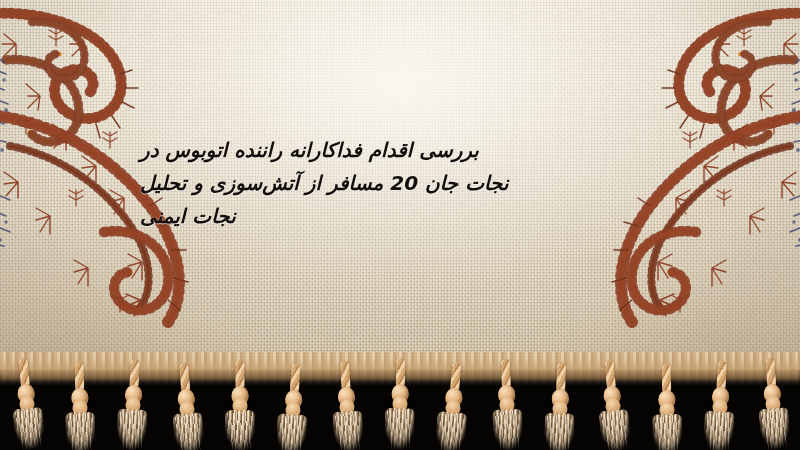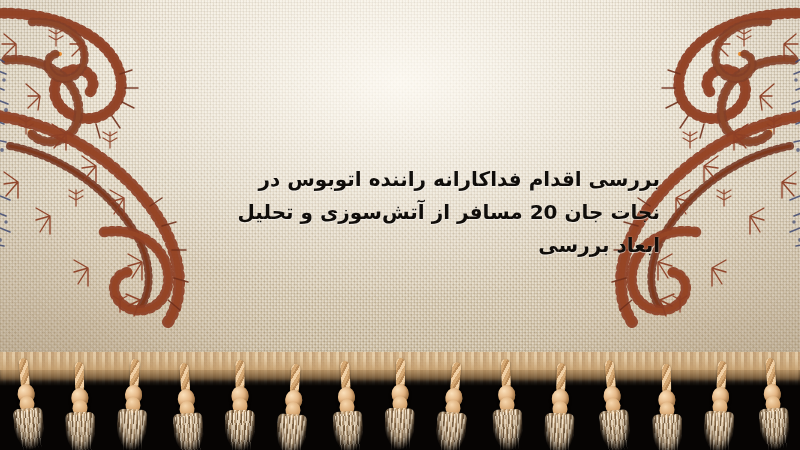--- a/index.html
+++ b/index.html
@@ -57,22 +57,22 @@
   }
 
   
   .corner{position:absolute;top:0;width:300px;height:350px;pointer-events:none;}
   .corner.left{left:-8px;}
   .corner.right{right:-8px;transform:scaleX(-1);}
   .corner svg{display:block;width:100%;height:100%;opacity:.96;}
 
   
   .title-block{
-    position:absolute;left:50%;top:163px;transform:translateX(-50%);
-    width:520px;text-align:right;direction:rtl;
+    position:absolute;left:50%;top:134px;transform:translateX(-50%);
+    width:520px;text-align:left;direction:rtl;font-style:italic;
   }
   .title-line{
     color:#100d0a;font-weight:700;font-size:20px;line-height:33px;
     letter-spacing:0px;
     text-shadow:0 1px 0 rgba(255,255,255,.45), 0 0 2px rgba(255,250,240,.5);
     white-space:nowrap;
   }
 
   
   .fringe{position:absolute;left:0;top:358px;width:800px;height:92px;pointer-events:none;}
@@ -268,21 +268,21 @@
           <path d="M128 74 L140 70 M133 88 L146 88 M130 102 L142 108 M120 116 L128 128 M104 124 L108 138"></path>
           <path d="M158 206 L170 198 M170 226 L184 222 M180 250 L194 250 M182 278 L196 282 M176 300 L188 310"></path>
         </g>
       </g>
     </svg>
   </div>
 
   <div class="title-block">
     <div class="title-line">بررسی اقدام فداکارانه راننده اتوبوس در</div>
     <div class="title-line">نجات جان 20 مسافر از آتش‌سوزی و تحلیل</div>
-    <div class="title-line">ابعاد بررسی</div>
+    <div class="title-line">نجات ایمنی</div>
   </div>
 
   <div class="blackband"></div>
   <div class="cloth-edge"></div>
   <div class="cloth-edge2"></div>
 
   <div class="fringe" id="fringe">
       <div class="tassel" style="left: 3.66667px; transform: rotate(-5deg); top: 0px;">
         <div class="t-cord"></div>
         <div class="t-knot"></div>

